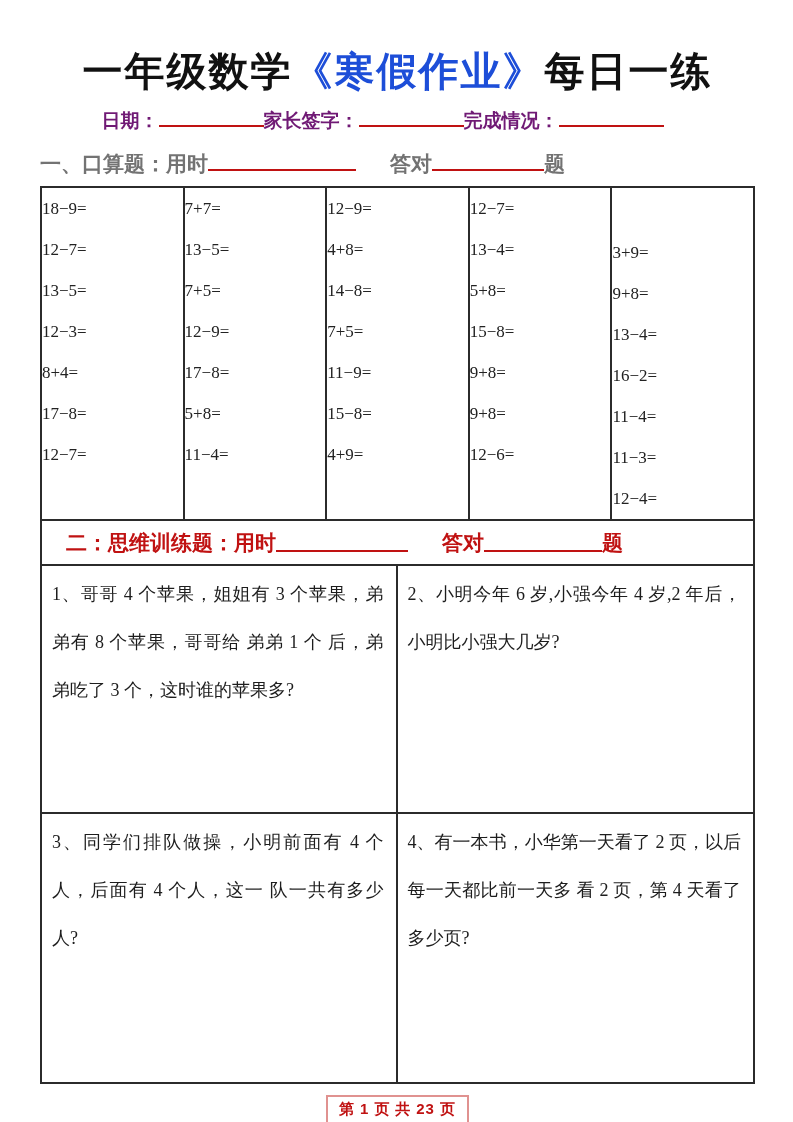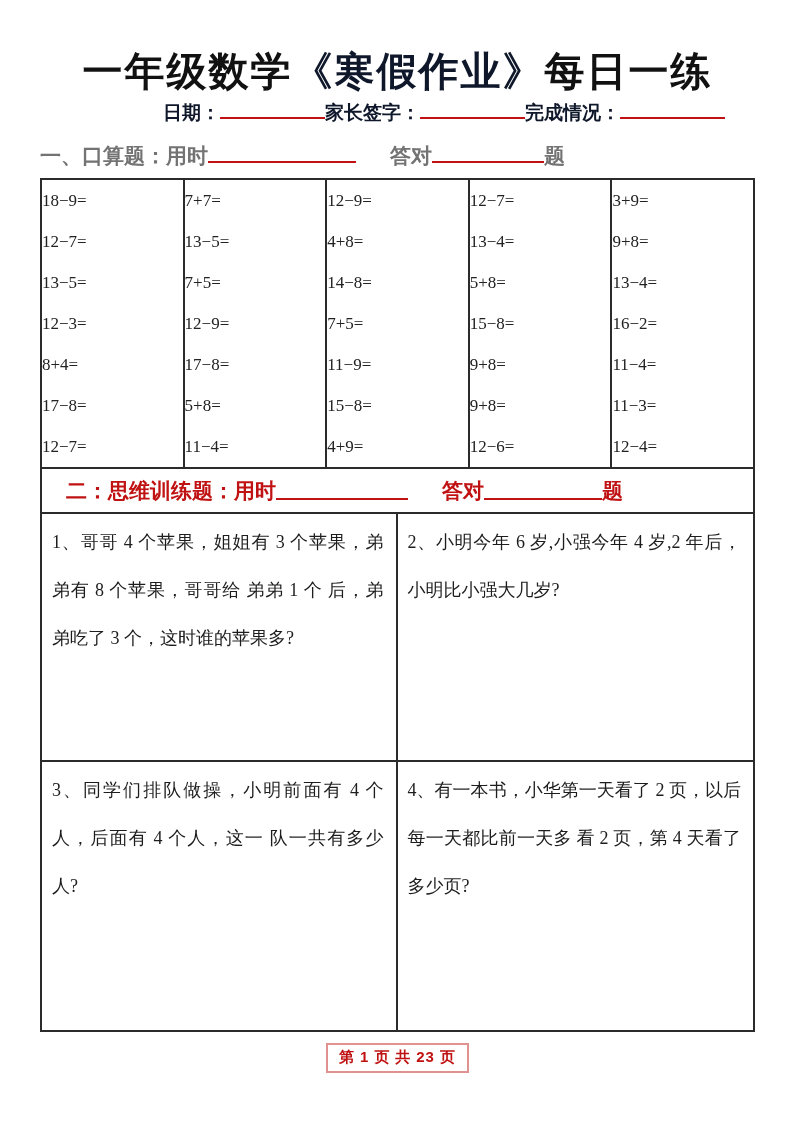--- a/index.html
+++ b/index.html
@@ -16,30 +16,30 @@
   .title{
     margin:44px 0 0 0;
     text-align:center;
     font-size:40px;
     font-weight:700;
     letter-spacing:2px;
     line-height:56px;
     color:#111111;
     white-space:nowrap;
   }
-  .red{color:#0f172a;}
+  .red{color:#1d4ed8;}
   
   .admin{
-    margin-top:0;
+    margin-top:8px;
     display:flex;
-    justify-content:flex-end;
+    justify-content:center;
     padding-right:30px;
     font-size:19px;
     font-weight:700;
-    color:#0f172a;
+    color:#701a75;
     align-items:flex-end;
   }
   .blank{
     display:inline-block;
     border-bottom:2px solid #c01212;
     height:16px;
     vertical-align:baseline;
   }
   .w105{width:105px;}
   .w150{width:148px;}
@@ -60,21 +60,21 @@
   .oral-table{
     margin-top:7px;
     display:flex;
     border:2px solid #2b2b2b;
     box-sizing:border-box;
   }
   .ocol{
     flex:1 1 0;
     border-right:2px solid #2b2b2b;
   }
-  .ocol:last-child{border-right:none;}
+  .ocol:last-child{border-right:none;margin-top:44px;}
   .ocell{
     height:41px;
     line-height:41px;
     padding-left:0;
     font-size:17px;
     color:#222222;
     white-space:nowrap;
   }
   
   .sec2-row{

